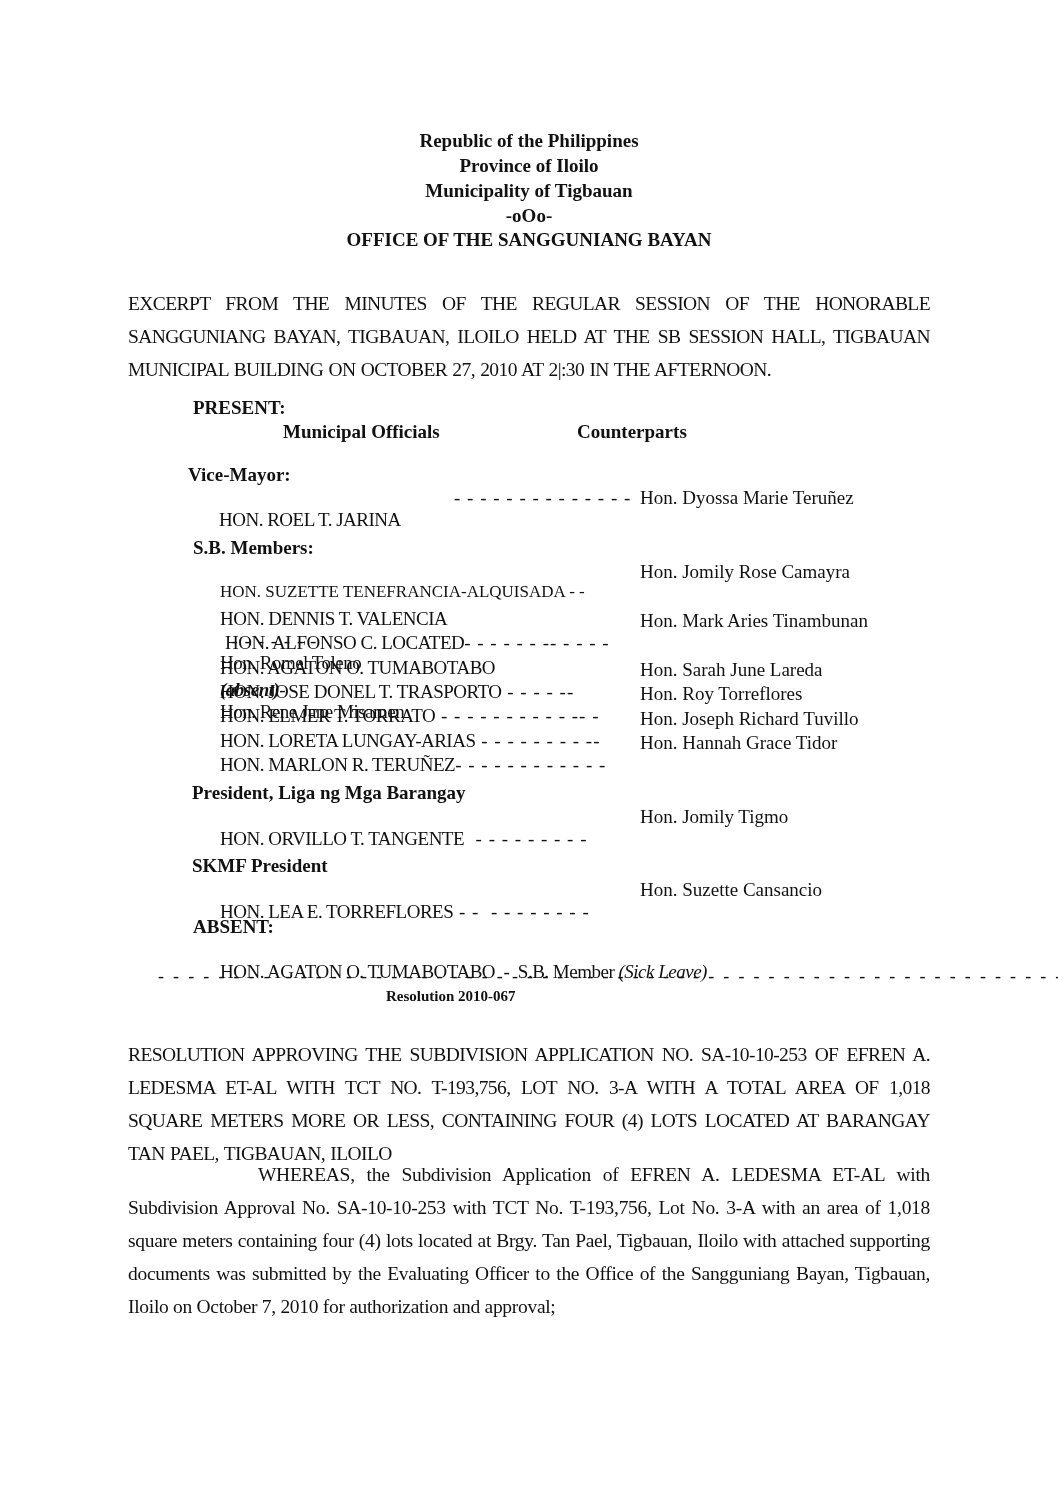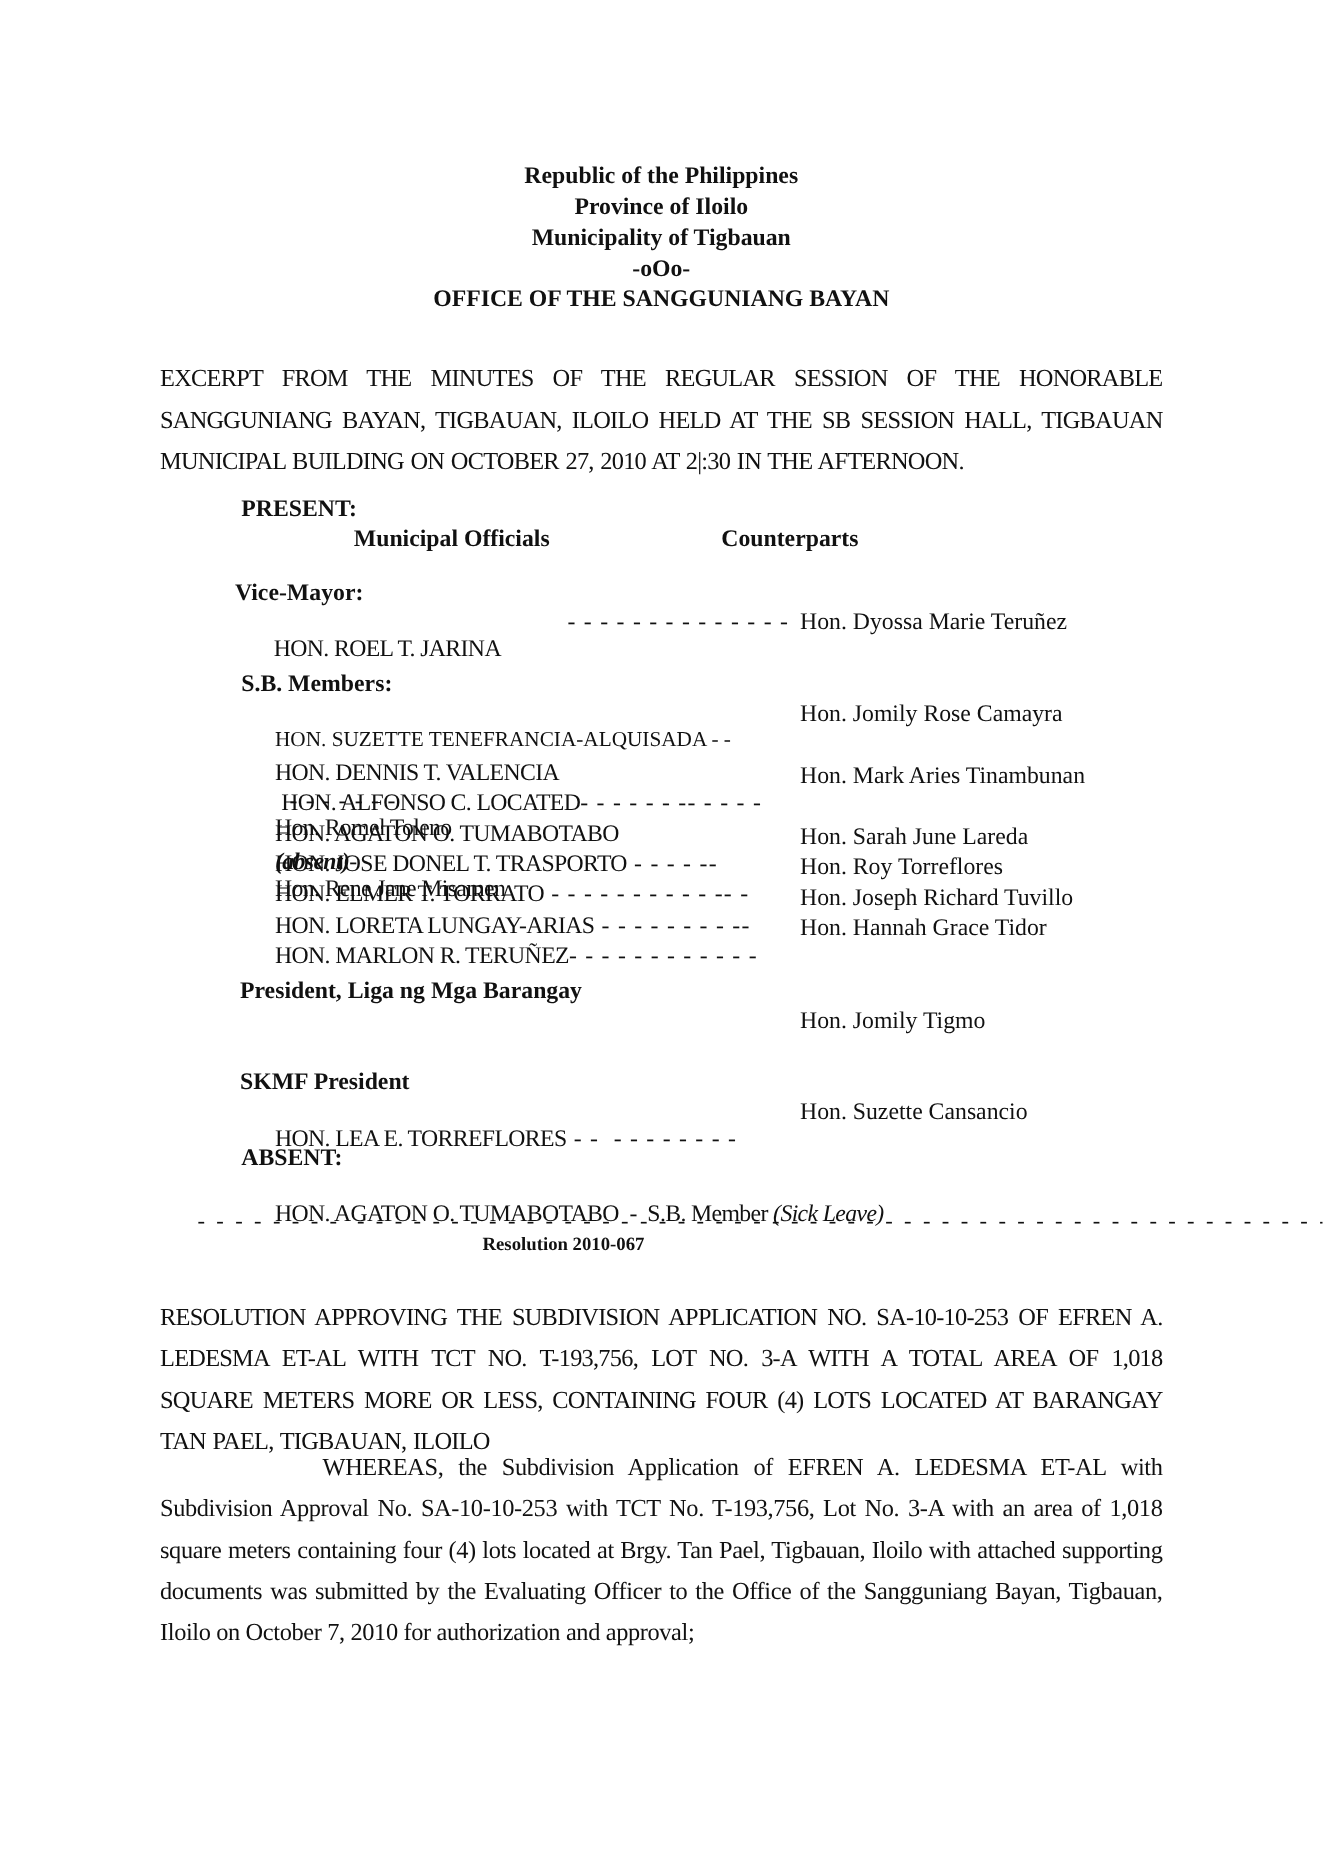--- a/index.html
+++ b/index.html
@@ -86,20 +86,23 @@
     <span>HON. LORETA LUNGAY-ARIAS</span><span class="dash"> - - - - - - - - --</span>
   </div>
   <div class="cp" style="left:640px;top:708px">Hon. Joseph Richard Tuvillo</div>
 
   <div class="row" style="left: 203px; top: 732px; white-space: pre;">
     <span>HON. MARLON R. TERUÑEZ</span><span class="dash">- - - - - - - - - - - -</span>
   </div>
   <div class="cp" style="left:640px;top:732px">Hon. Hannah Grace Tidor</div>
 
   <div class="lbl" style="left:192px;top:782px">President, Liga ng Mga Barangay</div>
+  <div class="row" style="left: 203px; top: 806px; white-space: pre;">
+    <span>HON. ORVILLO T. TANGENTE</span><span class="dash">  - - - - - - - - -</span>
+  </div>
   <div class="cp" style="left:640px;top:806px">Hon. Jomily Tigmo</div>
 
   <div class="lbl" style="left:192px;top:855px">SKMF President</div>
   <div class="row" style="left: 203px; top: 879px; white-space: pre;">
     <span>HON. LEA E. TORREFLORES</span><span class="dash"> - -  - - - - - - - -</span>
   </div>
   <div class="cp" style="left:640px;top:879px">Hon. Suzette Cansancio</div>
 
   <div class="lbl" style="left:193px;top:916px">ABSENT:</div>
   <div class="row" style="left: 203px; top: 939px; white-space: pre;">

